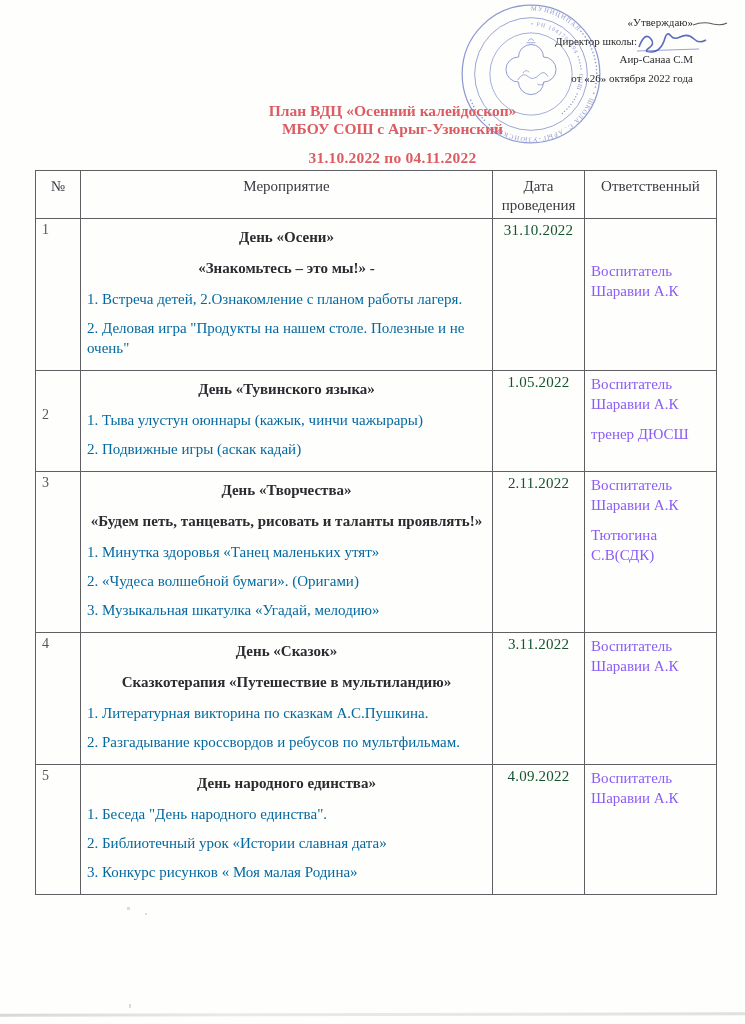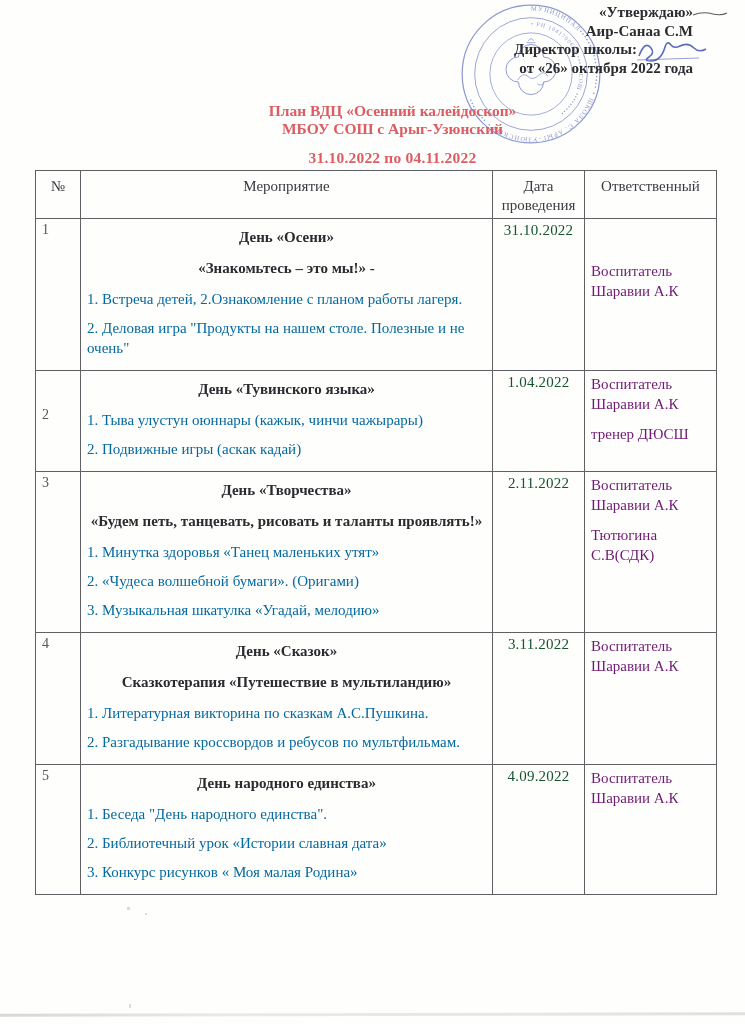--- a/index.html
+++ b/index.html
@@ -17,25 +17,25 @@
   .stamp {
     position:absolute; left:447px; top:-2px;
     width:168px; height:152px;
     z-index:1;
     opacity:.62;
     filter: blur(.35px);
   }
 
   
   .approval {
-    position:absolute; top:3px; right:52px;
+    position:absolute; top:13px; right:52px;
     z-index:2;
     text-align:right;
-    font-weight:bold;
-    font-size:15px;
+    font-weight:normal;
+    font-size:11px;
     line-height:18.5px;
     color:#2b2b30;
     white-space:nowrap;
   }
   .approval .sig-wrap { position:relative; display:inline-block; width:56px; height:14px; vertical-align:-2px; }
   .approval .sig-wrap svg { position:absolute; left:-2px; top:-8px; overflow:visible; }
   .utv-stroke { position:absolute; right:-35px; top:8px; width:36px; height:6px; }
 
   
   .title-block {
@@ -81,21 +81,21 @@
     text-align:center;
     font-weight:bold;
     color:#2b2b30;
     line-height:20px;
     margin:5px 0 11px 0;
   }
   .event-item { line-height:20px; margin:0 0 9px 0; color:#0369a1; }
 
   .date-cell { text-align:center; padding-top:7px; color:#14532d; letter-spacing:.2px; }
 
-  .resp-cell { color:#701a75; padding:6px 4px 4px 10px; line-height:20px; }
+  .resp-cell { color:#8b5cf6; padding:6px 4px 4px 10px; line-height:20px; }
   .resp-entry { margin-bottom:10px; }
   .row-1 .resp-cell { padding-top:42px; }
 
   
   .row-1 { height:121px; }
   .row-2 { height:84px; }
   .row-3 { height:132px; }
   .row-4 { height:107px; }
   .row-5 { height:104px; }
 
@@ -141,27 +141,27 @@
     </g>
   </svg>
 
   <div class="approval">
     <div style="position:relative;">
       <span>«Утверждаю»</span>
       <svg class="utv-stroke" viewBox="0 0 36 6">
         <path d="M1 4 q10 -4 20 -1 q8 2 14 -1" fill="none" stroke="#5a5a60" stroke-width="1.1"></path>
       </svg>
     </div>
-    <div>Аир-Санаа С.М</div>
     <div>
       <span>Директор школы:</span><span class="sig-wrap"><svg width="74" height="34" viewBox="0 0 74 34">
           <path d="M4 22 q6 -16 12 -8 q4 5 -2 9 q-6 4 2 4 q10 0 14 -14 q2 -7 6 -2 q3 4 9 1 q8 -4 14 2 q5 5 12 1" fill="none" stroke="#3f51b0" stroke-width="1.6" opacity="0.85"></path>
           <path d="M2 26 l62 -2" fill="none" stroke="#3f51b0" stroke-width="0.9" opacity="0.6"></path>
         </svg></span>
     </div>
+    <div>Аир-Санаа С.М</div>
     <div>от «26» октября 2022 года</div>
   </div>
 
   <div class="title-block">
     <div>План ВДЦ «Осенний калейдоскоп»</div>
     <div>МБОУ СОШ с Арыг-Узюнский</div>
     <div class="date-range">31.10.2022 по 04.11.2022</div>
   </div>
 
   <table class="plan">
@@ -193,21 +193,21 @@
             <div class="resp-entry">Воспитатель Шаравии А.К</div>
           </td>
         </tr>
         <tr class="plan-row row-2">
           <td class="num-cell">2</td>
           <td class="event-cell">
             <div class="event-title">День «Тувинского языка»</div>
             <div class="event-item">1. Тыва улустун оюннары (кажык, чинчи чажырары)</div>
             <div class="event-item">2. Подвижные игры (аскак кадай)</div>
           </td>
-          <td class="date-cell">1.04.2022</td>
+          <td class="date-cell">1.05.2022</td>
           <td class="resp-cell">
             <div class="resp-entry">Воспитатель Шаравии А.К</div>
             <div class="resp-entry">тренер ДЮСШ</div>
           </td>
         </tr>
         <tr class="plan-row row-3">
           <td class="num-cell">3</td>
           <td class="event-cell">
             <div class="event-title">День «Творчества»</div>
             <div class="event-title">«Будем петь, танцевать, рисовать и таланты проявлять!»</div>

